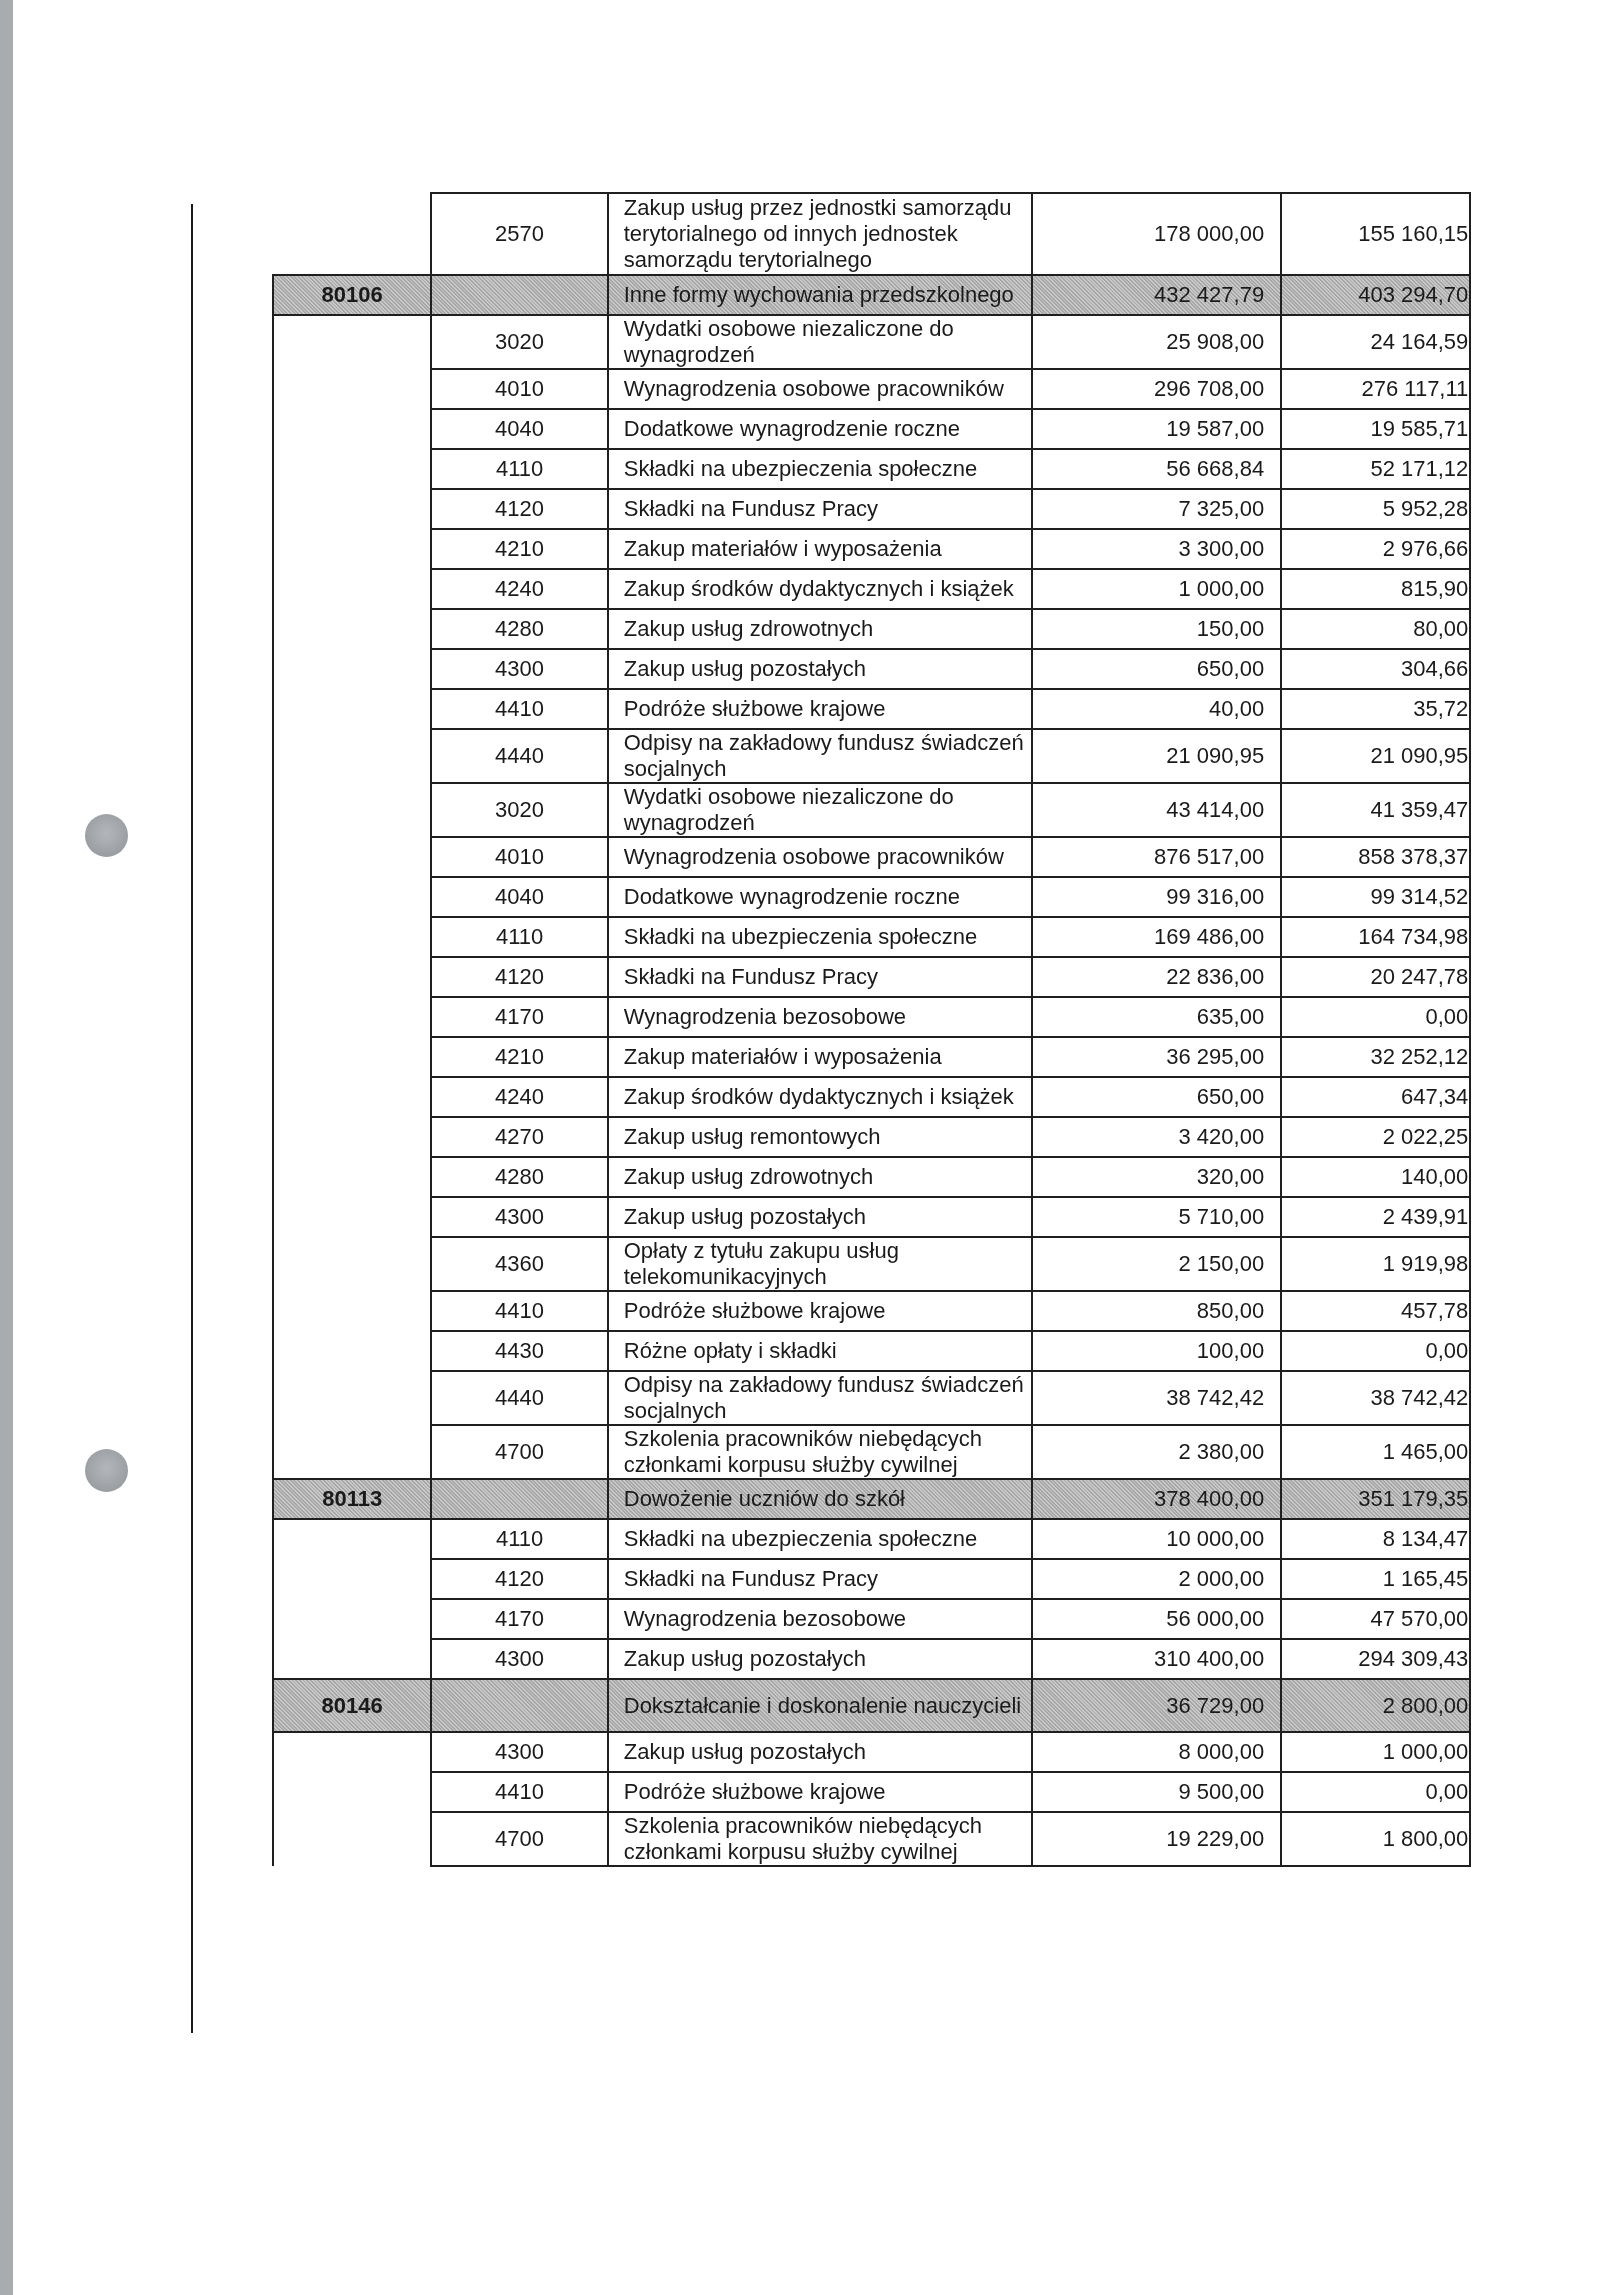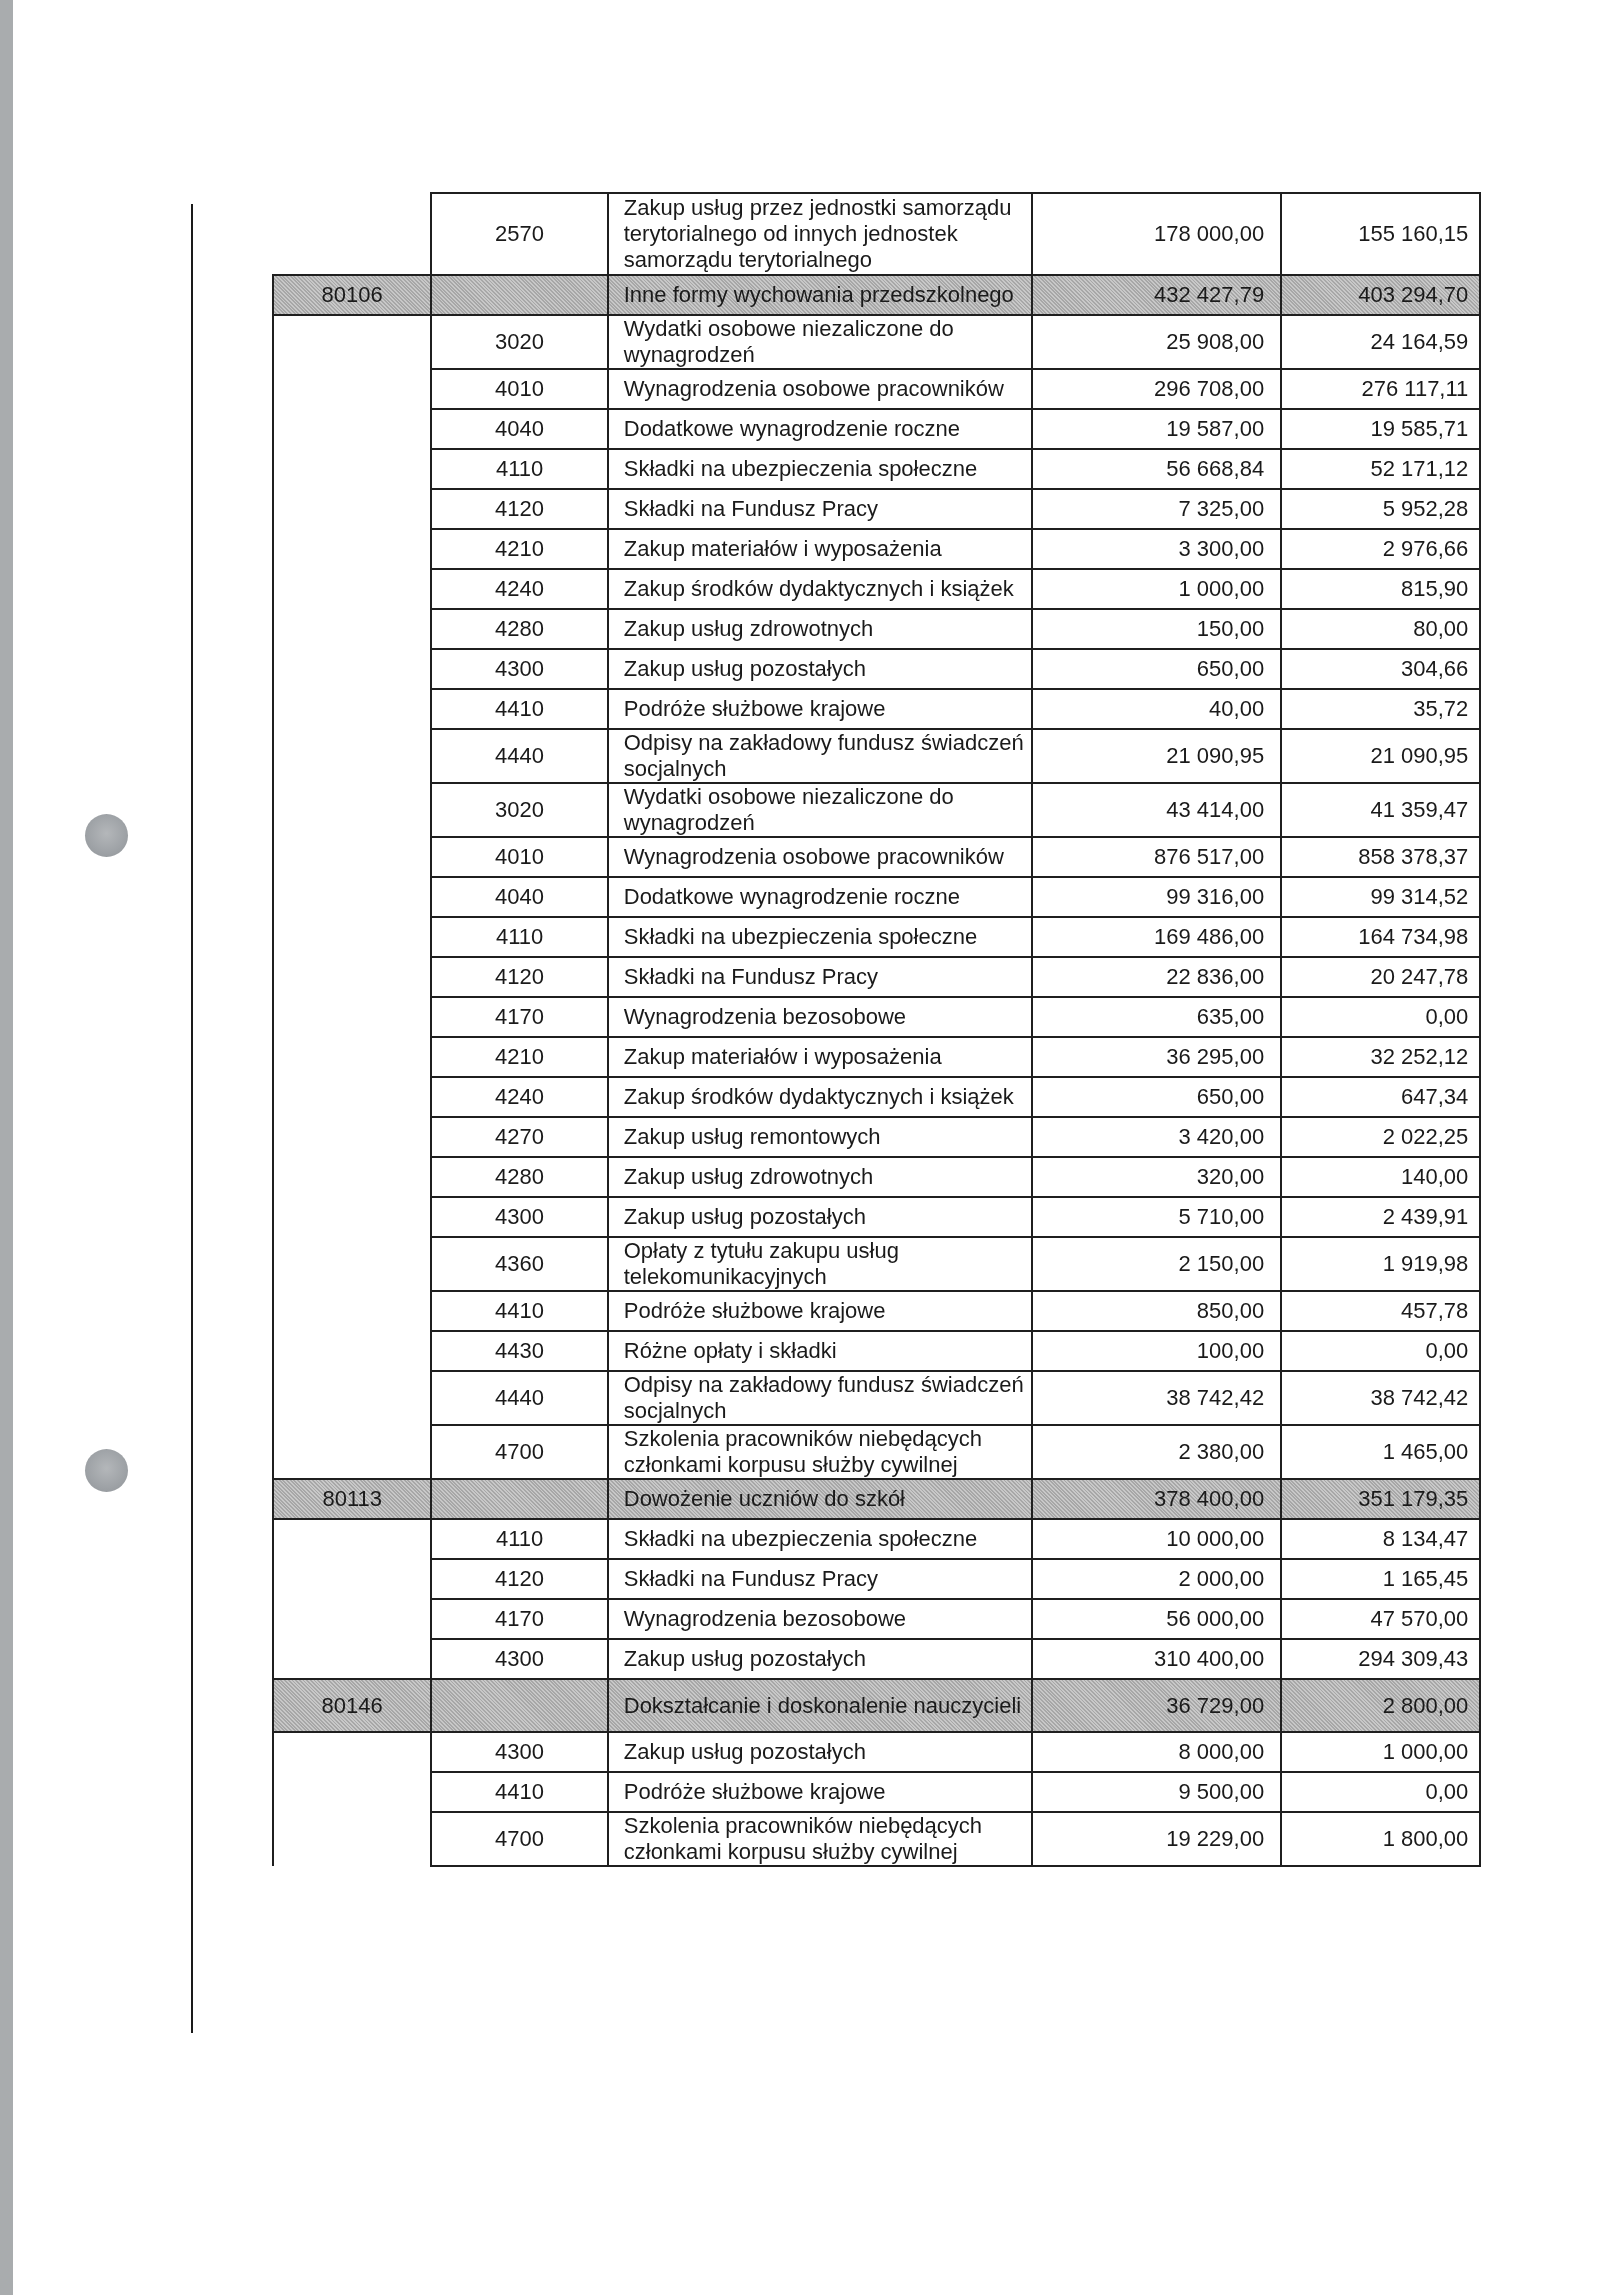--- a/index.html
+++ b/index.html
@@ -9,25 +9,25 @@
     font-family:"Liberation Sans", sans-serif;
     color:#1a1a1a;
   }
   .edge-strip { position:absolute; left:0; top:0; width:13px; height:2295px; background:#a9acae; }
   .punch-hole { position:absolute; width:43px; height:43px; border-radius:50%;
     background:radial-gradient(circle at 50% 45%, #b4b7ba 0%, #9ea2a6 60%, #8f9397 100%); }
   .margin-line { position:absolute; width:2px; background:#1a1a1a; }
   .table-wrap { position:absolute; left:272px; top:192px; width:1173px; }
   table { border-collapse:collapse; table-layout:fixed; width:1173px; }
   td { border:2.6px solid #1f1f1f; padding:0 5.2px; font-size:22px; line-height:26px; vertical-align:middle; }
-  td.dz { width:147px; text-align:center; border-left:2.6px solid #1f1f1f; }
+  td.dz { width:147px; text-align:center; border-left:2.6px solid #1f1f1f;font-weight:bold; }
   td.rz { width:164px; text-align:center; }
   td.desc { width:402px; text-align:left; padding-left:15px; }
   td.num { width:226px; text-align:right; padding-right:16px; }
-  td.num2 { width:181px; text-align:right; padding-right:11px; }
+  td.num2 { width:181px; text-align:right; padding-right:1px; }
   tr.sub td.dz { border-top:none; border-bottom:none; border-left:2.6px solid #1f1f1f; }
   tr.first td.dz { border-top:none; border-left:none; }
   tr.item td { height:38px; }
   tr.item.tall td { height:51px; }
   tr.item.xtall td { height:80px; }
   tr.section td {
     height:38px;
     background-color:#b5b5b5;
     background-image:repeating-linear-gradient(45deg, rgba(255,255,255,0.25) 0 1.3px, rgba(0,0,0,0.08) 1.3px 2.6px);
   }

